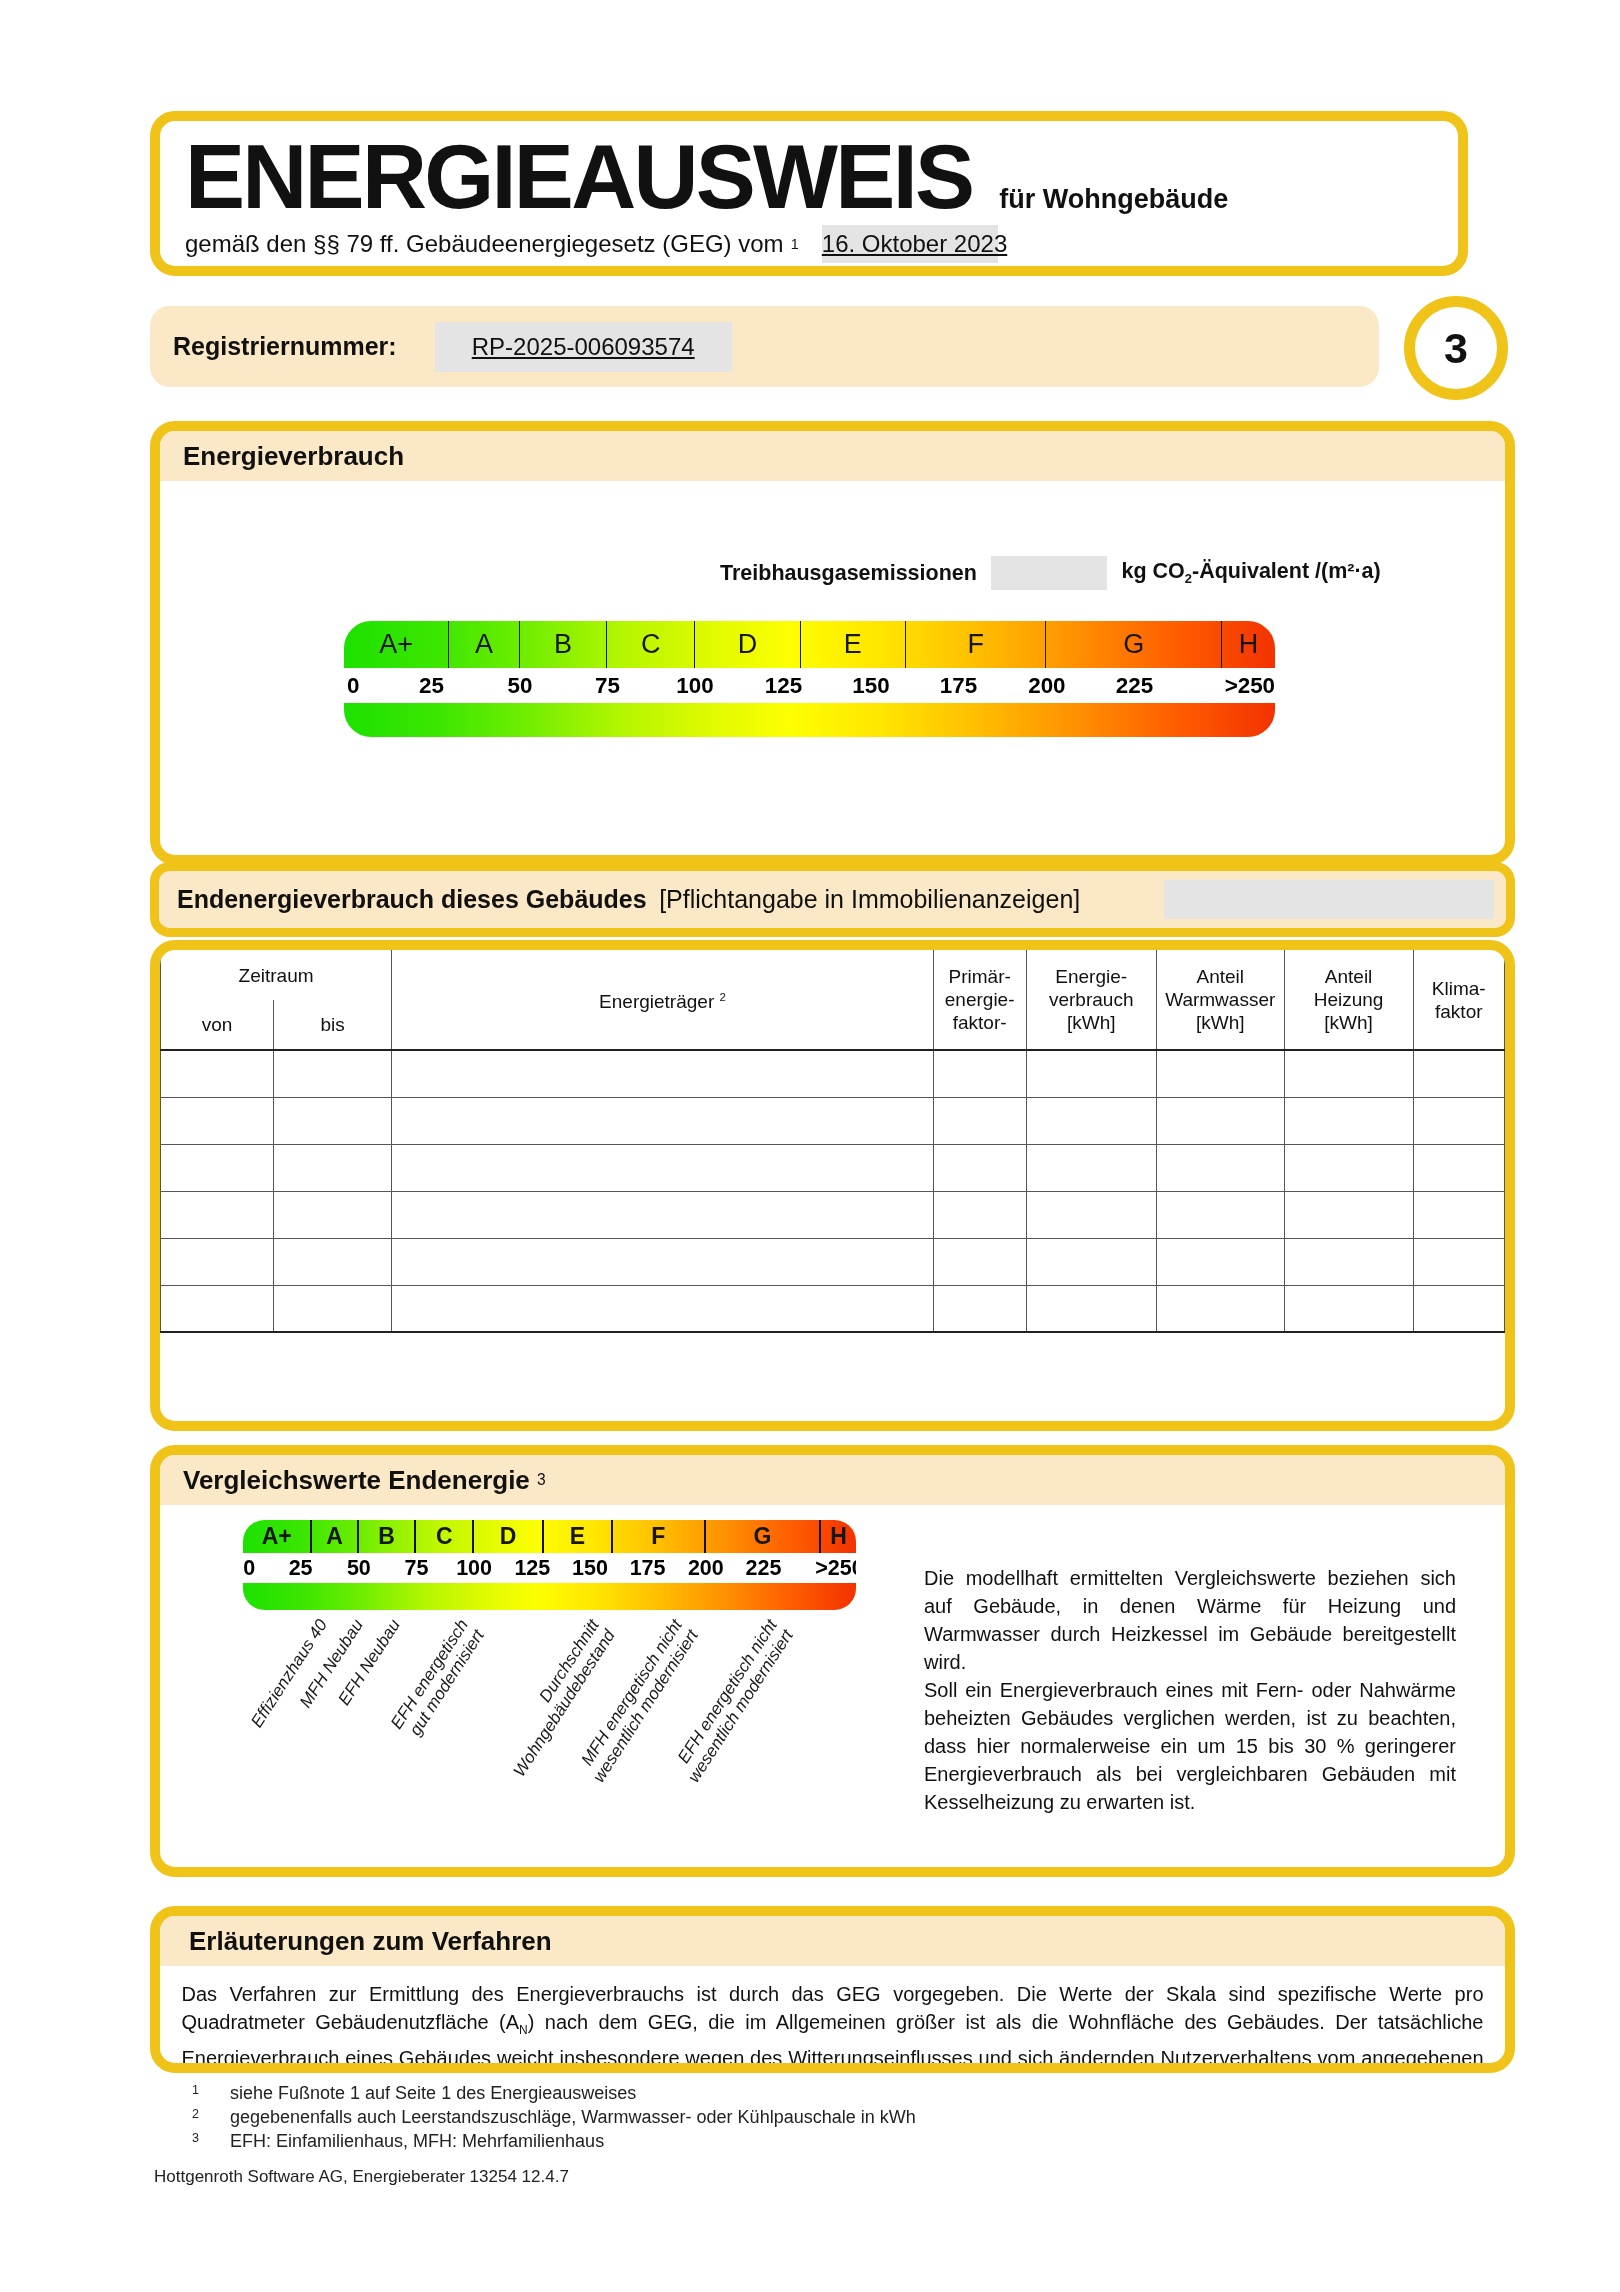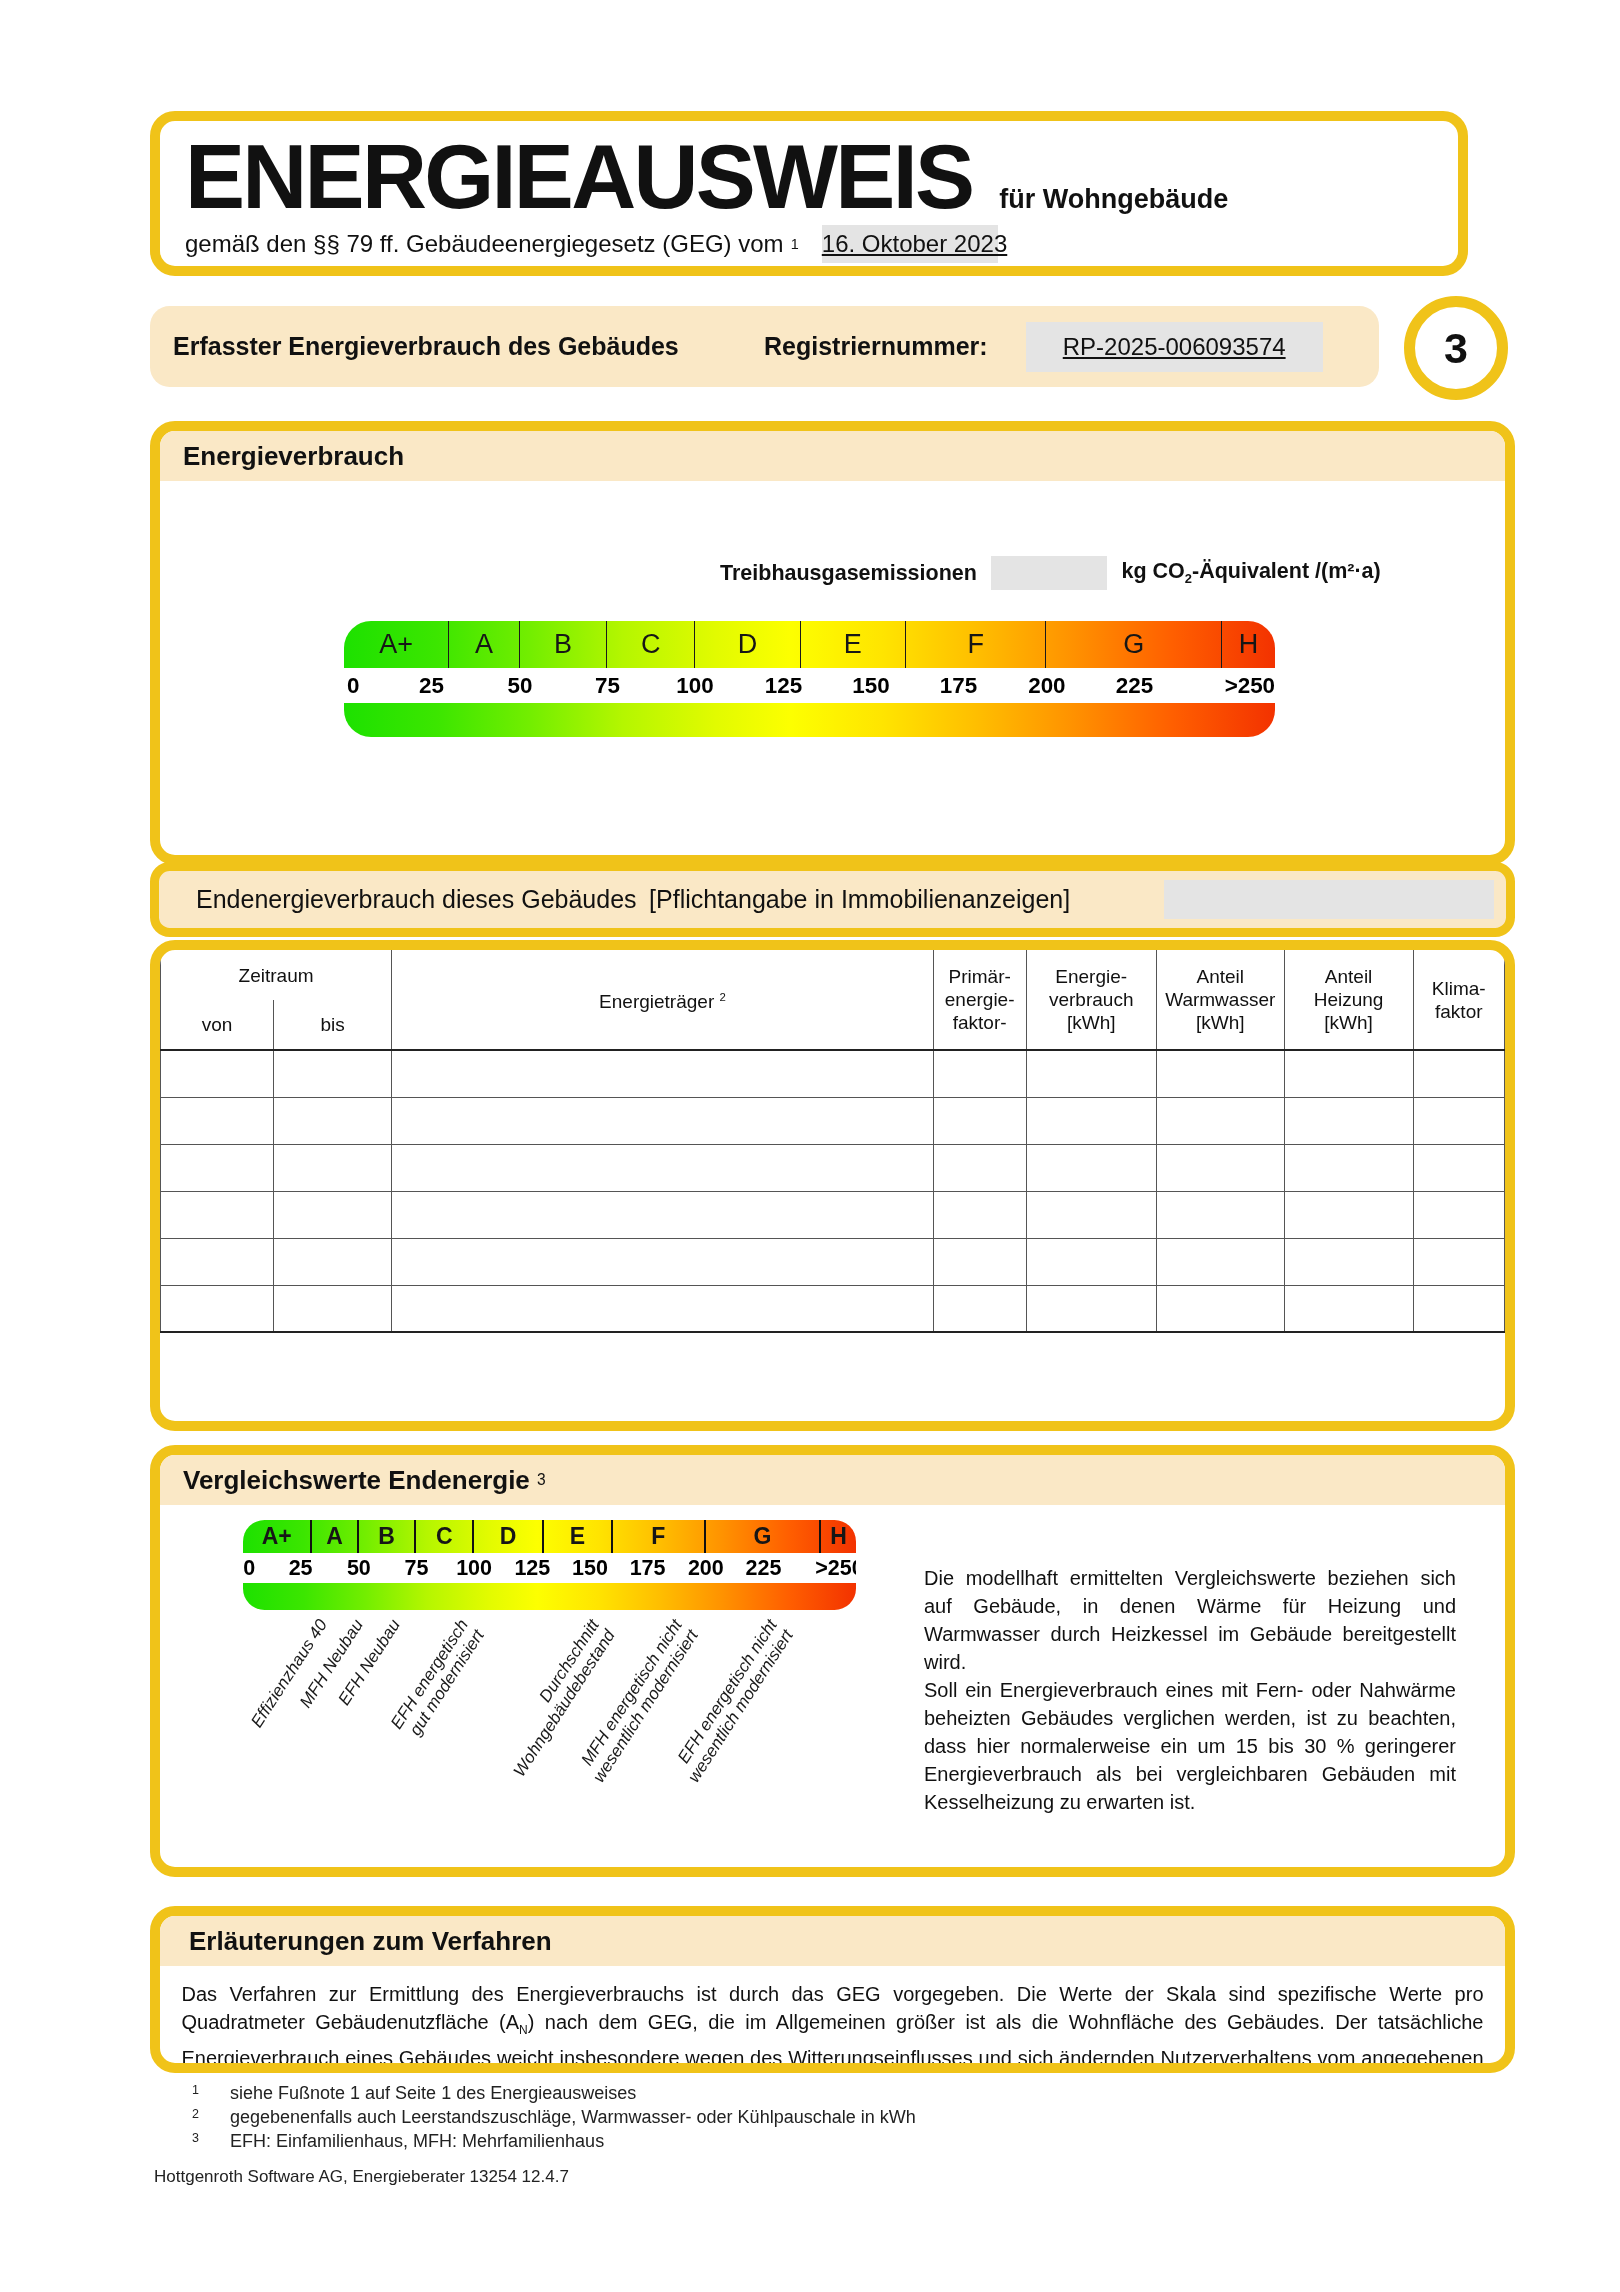--- a/index.html
+++ b/index.html
@@ -96,21 +96,21 @@
   .small-scale .scale-ticks{height:29.6px;font-size:21.5px;}
   .small-scale .scale-ticks span{top:2.7px;}
   .small-scale .scale-grad{height:27px;}
 
   
   .endenergie-bar{
     position:absolute;left:150px;top:862px;width:1365px;height:75px;
     border:9.9px solid var(--gold);border-radius:19.7px;background:var(--cream);
     display:flex;align-items:center;padding:0 18px;white-space:nowrap;
   }
-  .ee-title{font-weight:normal;font-size:25px;margin-left:19px;}
+  .ee-title{font-weight:bold;font-size:25px;}
   .ee-note{font-size:25px;margin-left:12.5px;}
   .ee-value{position:absolute;right:11.6px;top:9px;bottom:9px;width:330px;}
 
   
   .table-box{top:940px;height:491px;}
   .table-box .box-band{height:41px;}
   .vtable{width:100%;border-collapse:collapse;table-layout:fixed;font-size:19px;}
   .vtable th{font-weight:normal;text-align:center;vertical-align:middle;
     border-left:0.9px solid var(--line);border-right:0.9px solid var(--line);
     white-space:pre-line;line-height:23px;}
@@ -157,21 +157,20 @@
     <span class="title-sub">für Wohngebäude</span>
   </div>
   <div class="hdr-law-row">
     <span>gemäß den §§ 79 ff. Gebäudeenergiegesetz (GEG) vom</span>
     <sup>1</sup>
     <span class="gray-box date-box">16. Oktober 2023</span>
   </div>
 </div>
 
 <div class="section-bar">
-  <span class="sb-title">Erfasster Energieverbrauch des Gebäudes</span>
   <span class="sb-reg-label">Registriernummer:</span>
   <span class="gray-box reg-box">RP-2025-006093574</span>
 </div>
 <div class="page-circle">
   <span>3</span>
 </div>
 
 <div class="box consumption-box">
   <div class="box-band">
     <span>Energieverbrauch</span>

